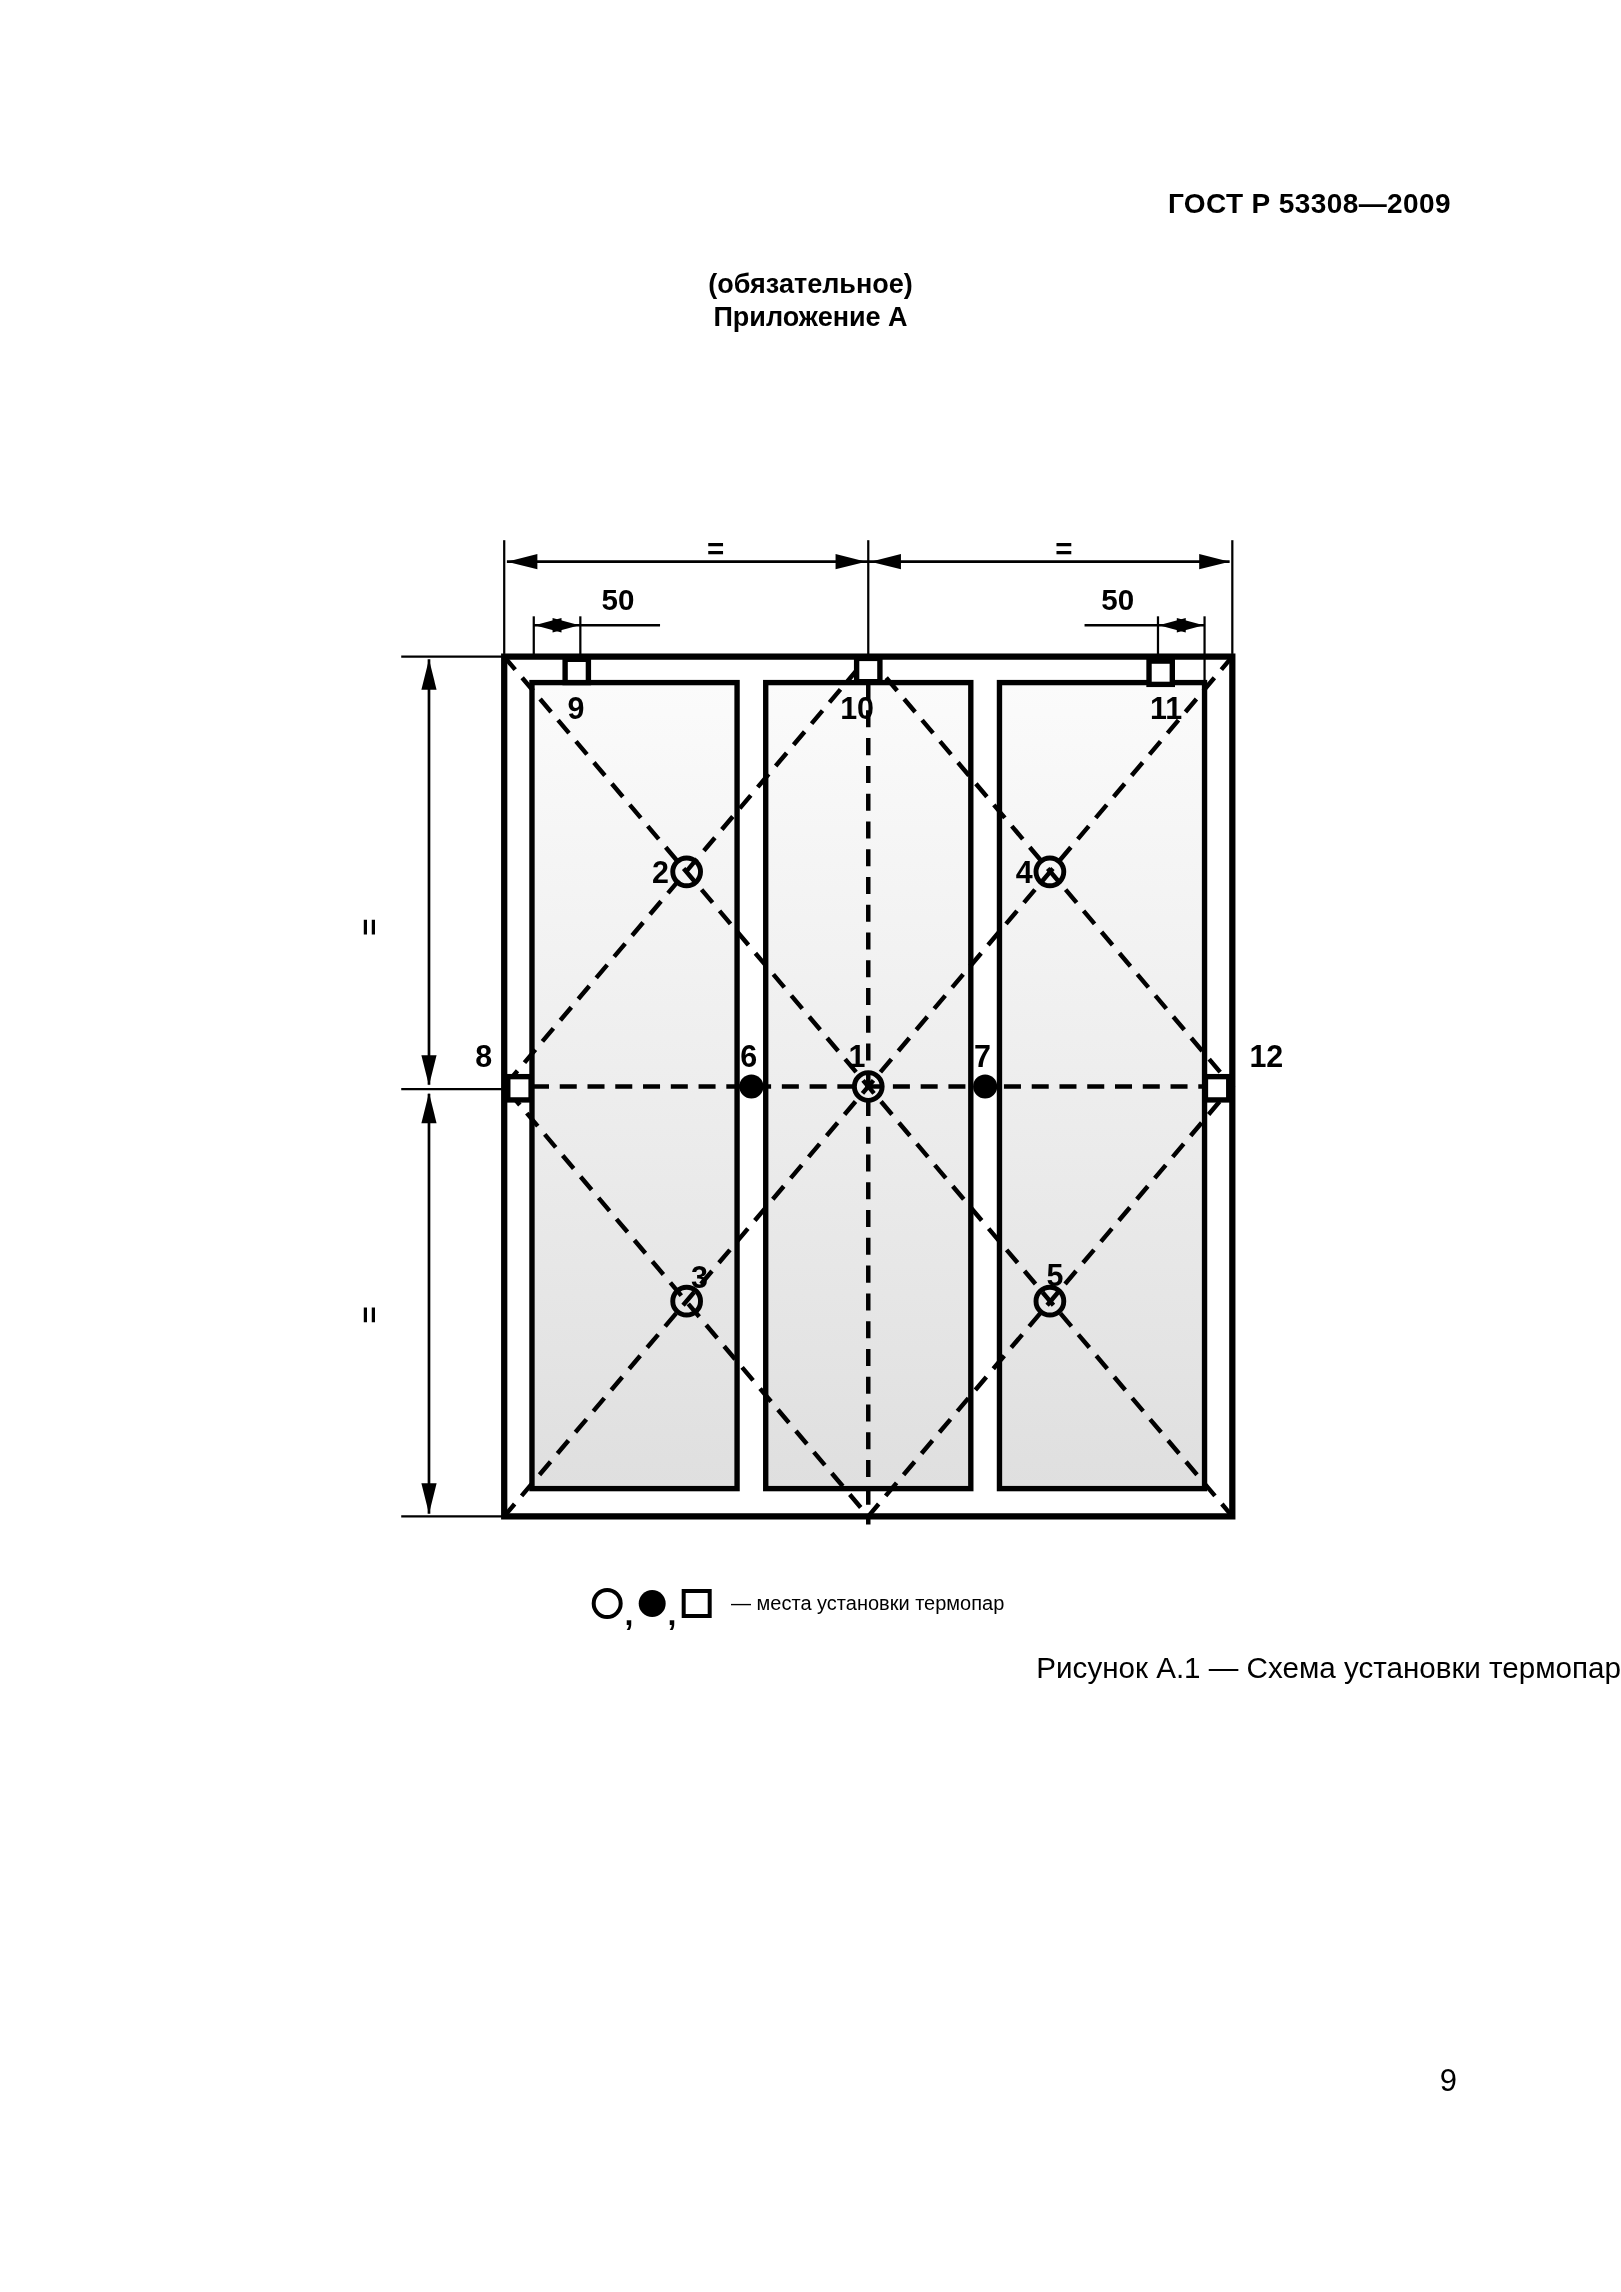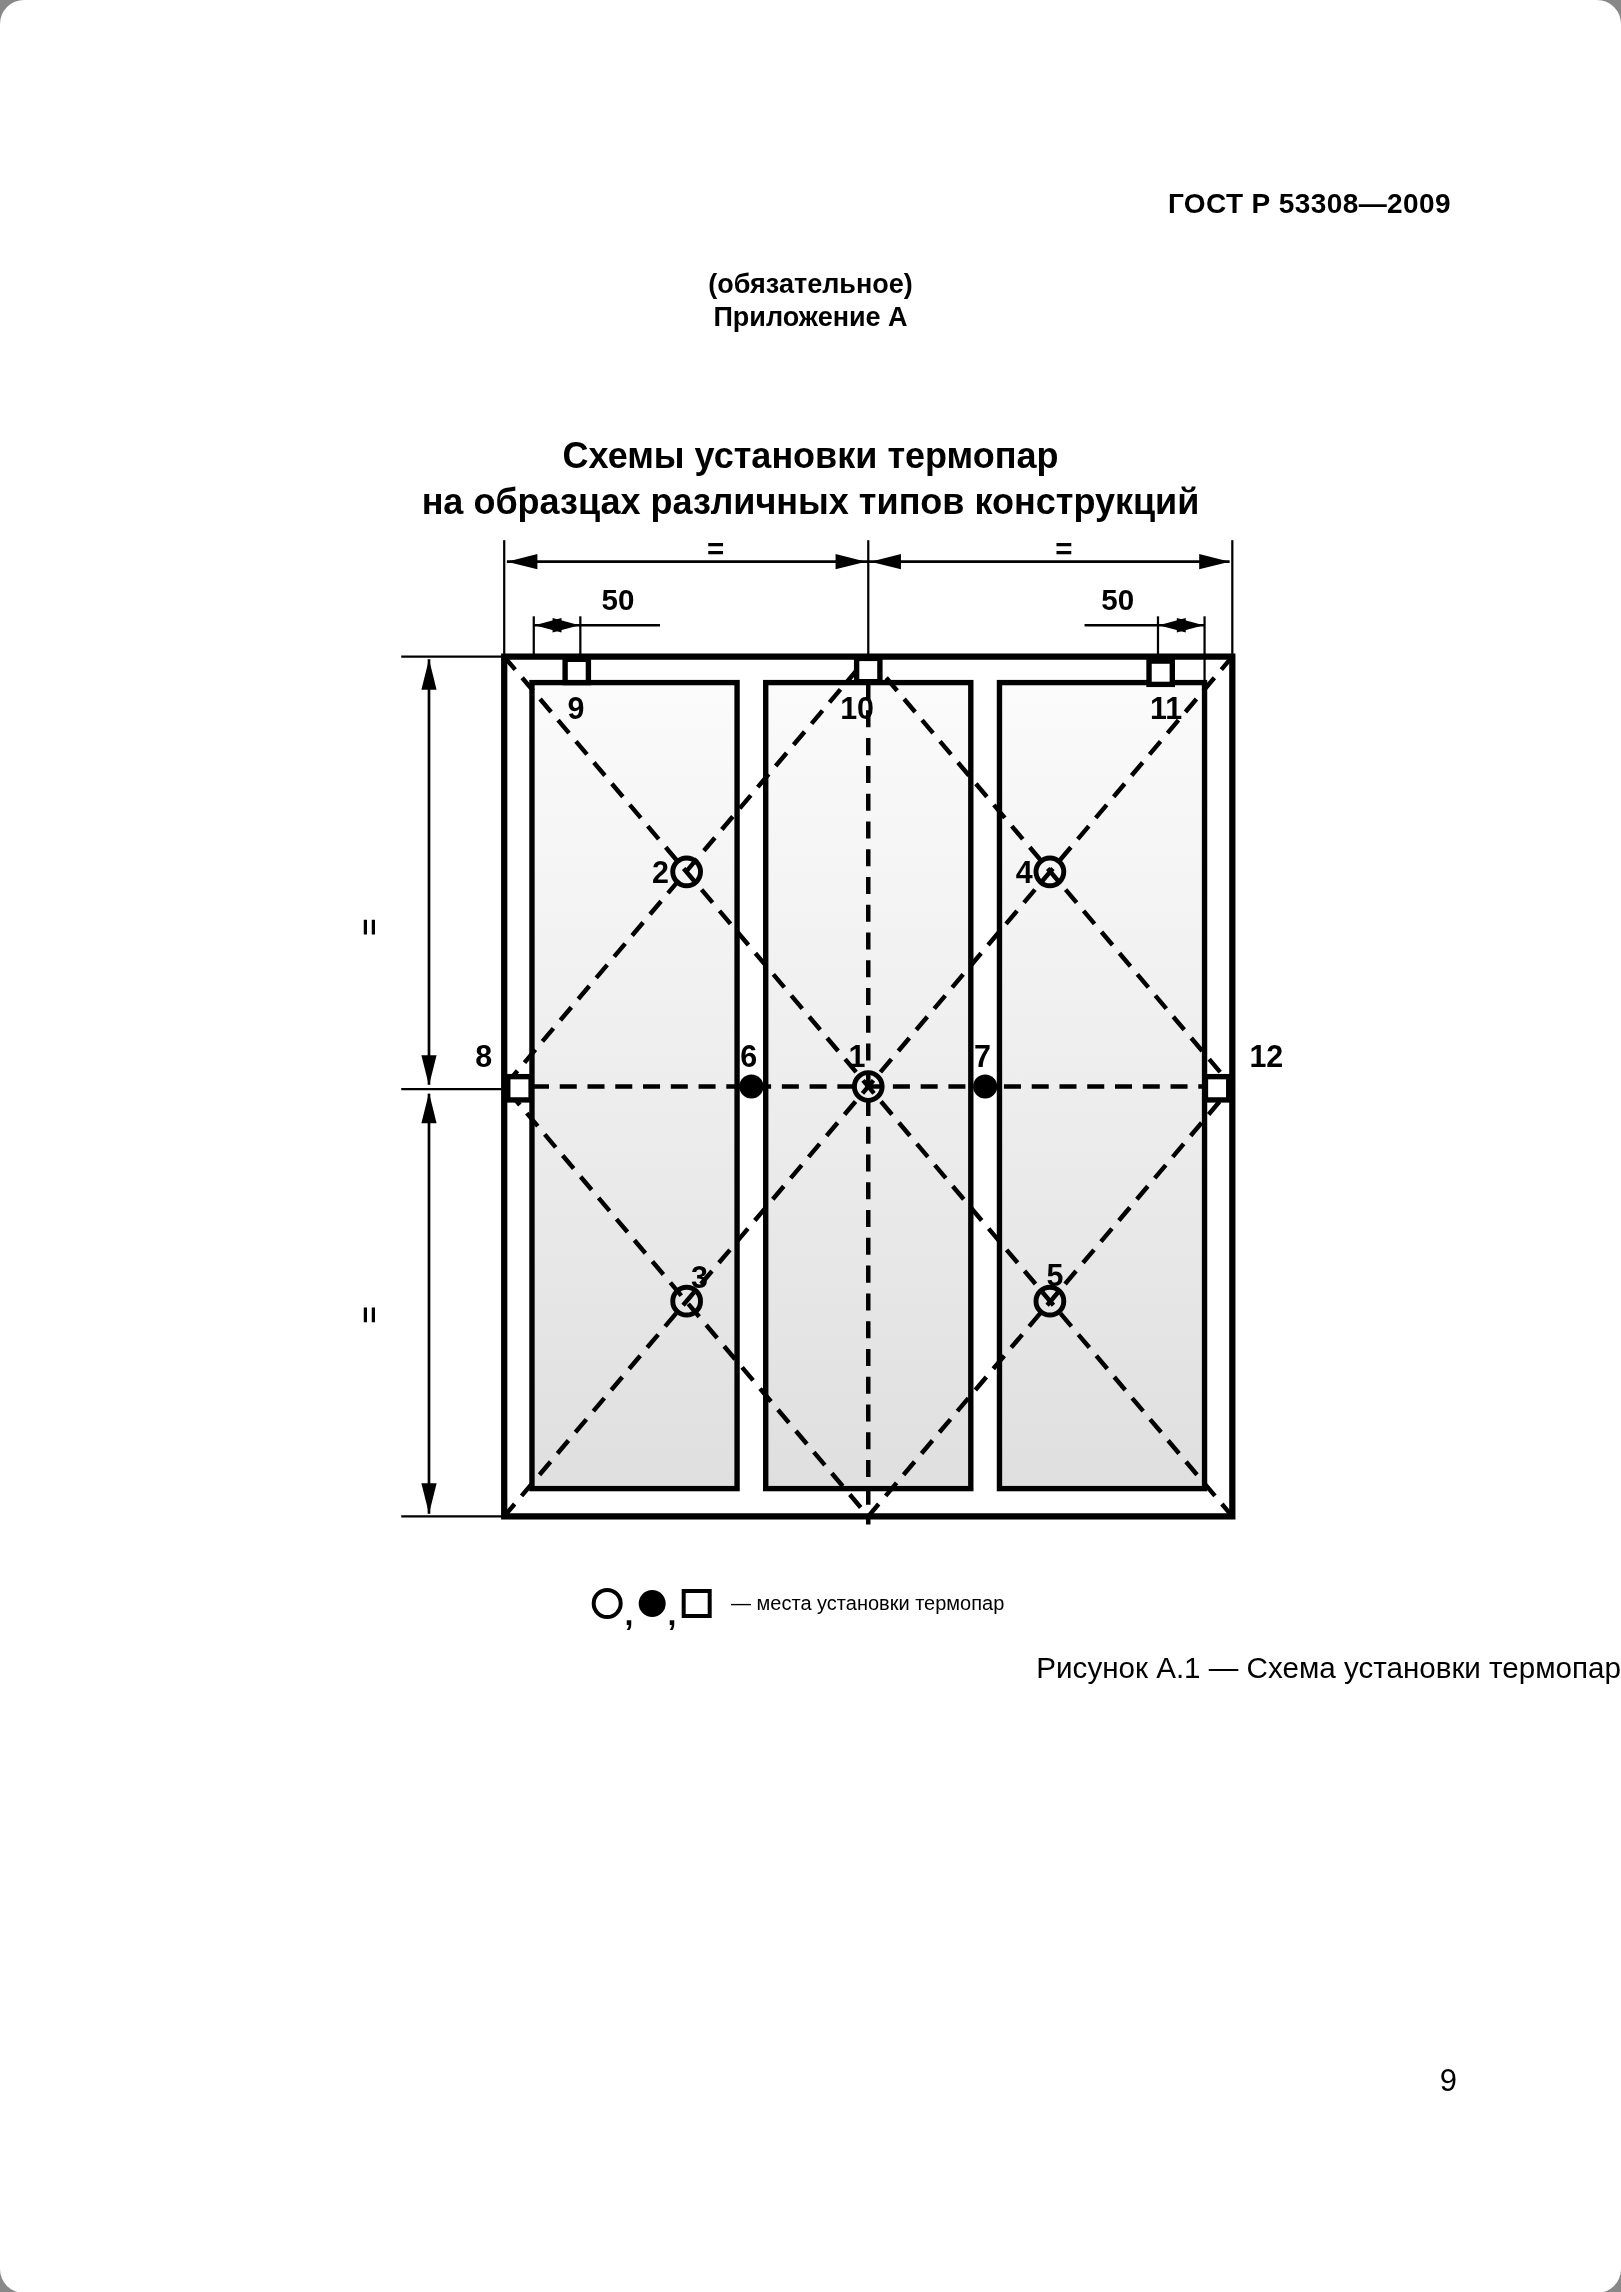--- a/index.html
+++ b/index.html
@@ -1,18 +1,18 @@
 <!DOCTYPE html>
 <html style="font-size:14.3px"><head>
 <meta charset="utf-8">
 <style>
   html,body{margin:0;padding:0;background:#888;}
   .page{
     position:relative;width:1621px;height:2293px;background:#ffffff;
-    font-family:"Liberation Sans","DejaVu Sans",sans-serif;color:#000;overflow:hidden;border-radius:24px;
+    font-family:"Liberation Sans","DejaVu Sans",sans-serif;color:#000;overflow:hidden;
   }
   .abs{position:absolute;}
   .doc-header{top:188px;right:170px;font-size:28px;font-weight:bold;letter-spacing:0.4px;}
   .appendix{top:268px;left:0;width:100%;text-align:center;font-size:27px;font-weight:bold;line-height:33px;}
   .fig-title{top:433px;left:0;width:100%;text-align:center;font-size:36px;font-weight:bold;line-height:46px;}
   .legend{top:1584px;left:798px;transform:translateX(-50%);display:flex;align-items:center;height:39px;white-space:nowrap;}
   .legend .sym-circle-open{width:23px;height:23px;border:4.5px solid #000;border-radius:50%;display:inline-block;}
   .legend .sym-circle-filled{width:27px;height:27px;background:#000;border-radius:50%;display:inline-block;margin-left:3.6px;}
   .legend .sym-square-open{width:21.5px;height:21.5px;border:4.5px solid #000;display:inline-block;margin-left:3.6px;}
   .legend .comma{font-size:32px;font-weight:bold;line-height:18px;align-self:flex-end;margin:0 1.8px;}
@@ -28,24 +28,20 @@
 
 <div class="page">
 
   <div class="abs doc-header">ГОСТ Р 53308—2009</div>
 
   <div class="abs appendix">
     <div>(обязательное)</div>
     <div>Приложение А</div>
   </div>
 
-  <div class="abs fig-title">
-    <div>Схемы установки термопар</div>
-    <div>на образцах различных типов конструкций</div>
-  </div>
 
   <svg class="abs" style="left:0;top:0;" width="1621" height="2293" viewBox="0 0 1810 2560">
     <defs>
       <linearGradient id="panelGrad" x1="0" y1="0" x2="0" y2="1">
         <stop offset="0" stop-color="#fbfbfb"></stop>
         <stop offset="0.55" stop-color="#ececec"></stop>
         <stop offset="1" stop-color="#dfdfdf"></stop>
       </linearGradient>
     </defs>
 

